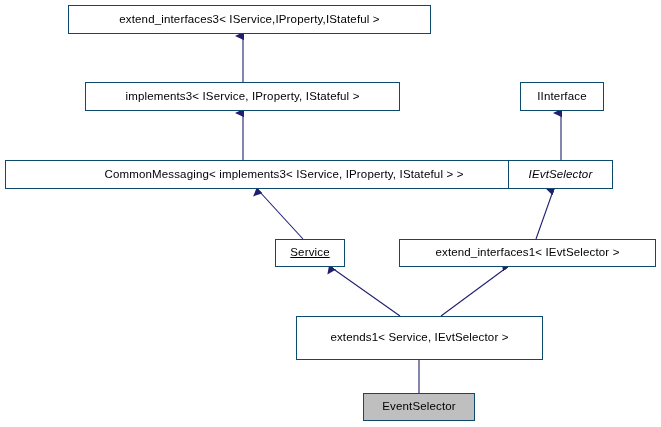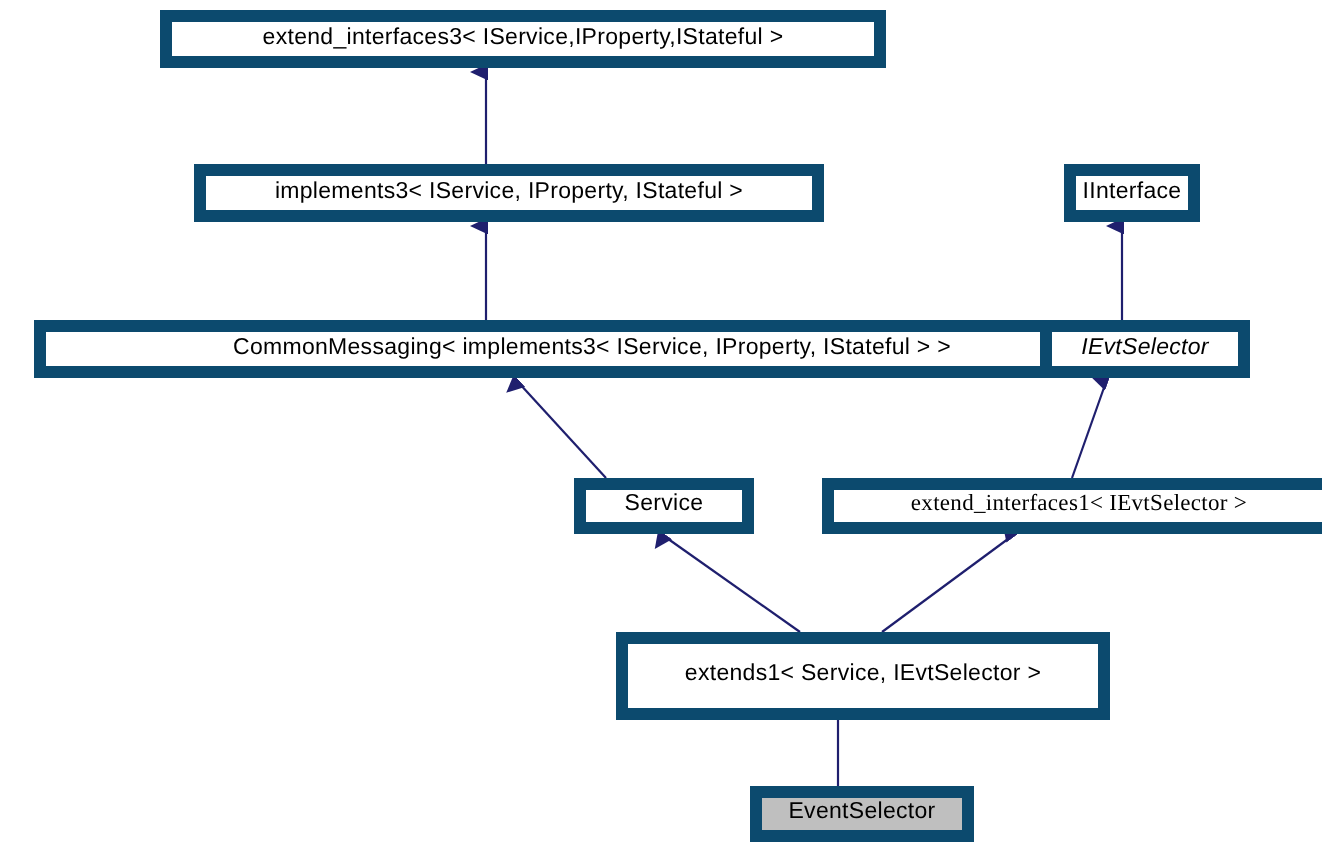--- a/index.html
+++ b/index.html
@@ -20,32 +20,31 @@
   #edges {
     position: absolute;
     left: 0;
     top: 0;
     width: 661px;
     height: 427px;
   }
   .node {
     position: absolute;
     box-sizing: border-box;
-    border: 6px solid #0c4a6e;
+    border: 1px solid #0c4a6e;
     background: #ffffff;
     color: #000000;
     font-size: 11.5px;
     line-height: 1;
     display: flex;
     align-items: center;
     justify-content: center;
     white-space: nowrap;
     letter-spacing: 0.15px;
     z-index: 2;
-    margin-left: 12px;
   }
   .node.highlight {
     background: #bfbfbf;
   }
   .node-label {
     display: block;
     padding: 0 6px;
   }
 </style>
 </head>
@@ -71,33 +70,33 @@
       </g>
   </svg>
 
   <div id="node-layer">
       <div class="node" style="left: 68px; top: 5px; width: 363px; height: 29px;">
         <span class="node-label">extend_interfaces3&lt; IService,IProperty,IStateful &gt;</span>
       </div>
       <div class="node" style="left: 85px; top: 82px; width: 315px; height: 29px;">
         <span class="node-label">implements3&lt; IService, IProperty, IStateful &gt;</span>
       </div>
-      <div class="node" style="left: 520px; top: 82px; width: 68px; height: 29px;">
+      <div class="node" style="left: 520px; top: 82px; width: 84px; height: 29px;">
         <span class="node-label">IInterface</span>
       </div>
       <div class="node" style="left: 5px; top: 160px; width: 558px; height: 29px;">
         <span class="node-label">CommonMessaging&lt; implements3&lt; IService, IProperty, IStateful &gt; &gt;</span>
       </div>
       <div class="node" style="left: 508px; top: 160px; width: 105px; height: 29px; font-style: italic;">
         <span class="node-label">IEvtSelector</span>
       </div>
-      <div class="node" style="left: 275px; top: 239px; width: 90px; height: 28px;">
+      <div class="node" style="left: 275px; top: 239px; width: 70px; height: 28px; text-decoration: underline;">
         <span class="node-label">Service</span>
       </div>
-      <div class="node" style="left: 399px; top: 239px; width: 257px; height: 28px; font-family: Liberation Serif, serif;">
+      <div class="node" style="left: 399px; top: 239px; width: 257px; height: 28px;">
         <span class="node-label">extend_interfaces1&lt; IEvtSelector &gt;</span>
       </div>
       <div class="node" style="left: 296px; top: 316px; width: 247px; height: 44px;">
         <span class="node-label">extends1&lt; Service, IEvtSelector &gt;</span>
       </div>
       <div class="node highlight" style="left: 363px; top: 393px; width: 112px; height: 28px;">
         <span class="node-label">EventSelector</span>
       </div>
     </div>
 

